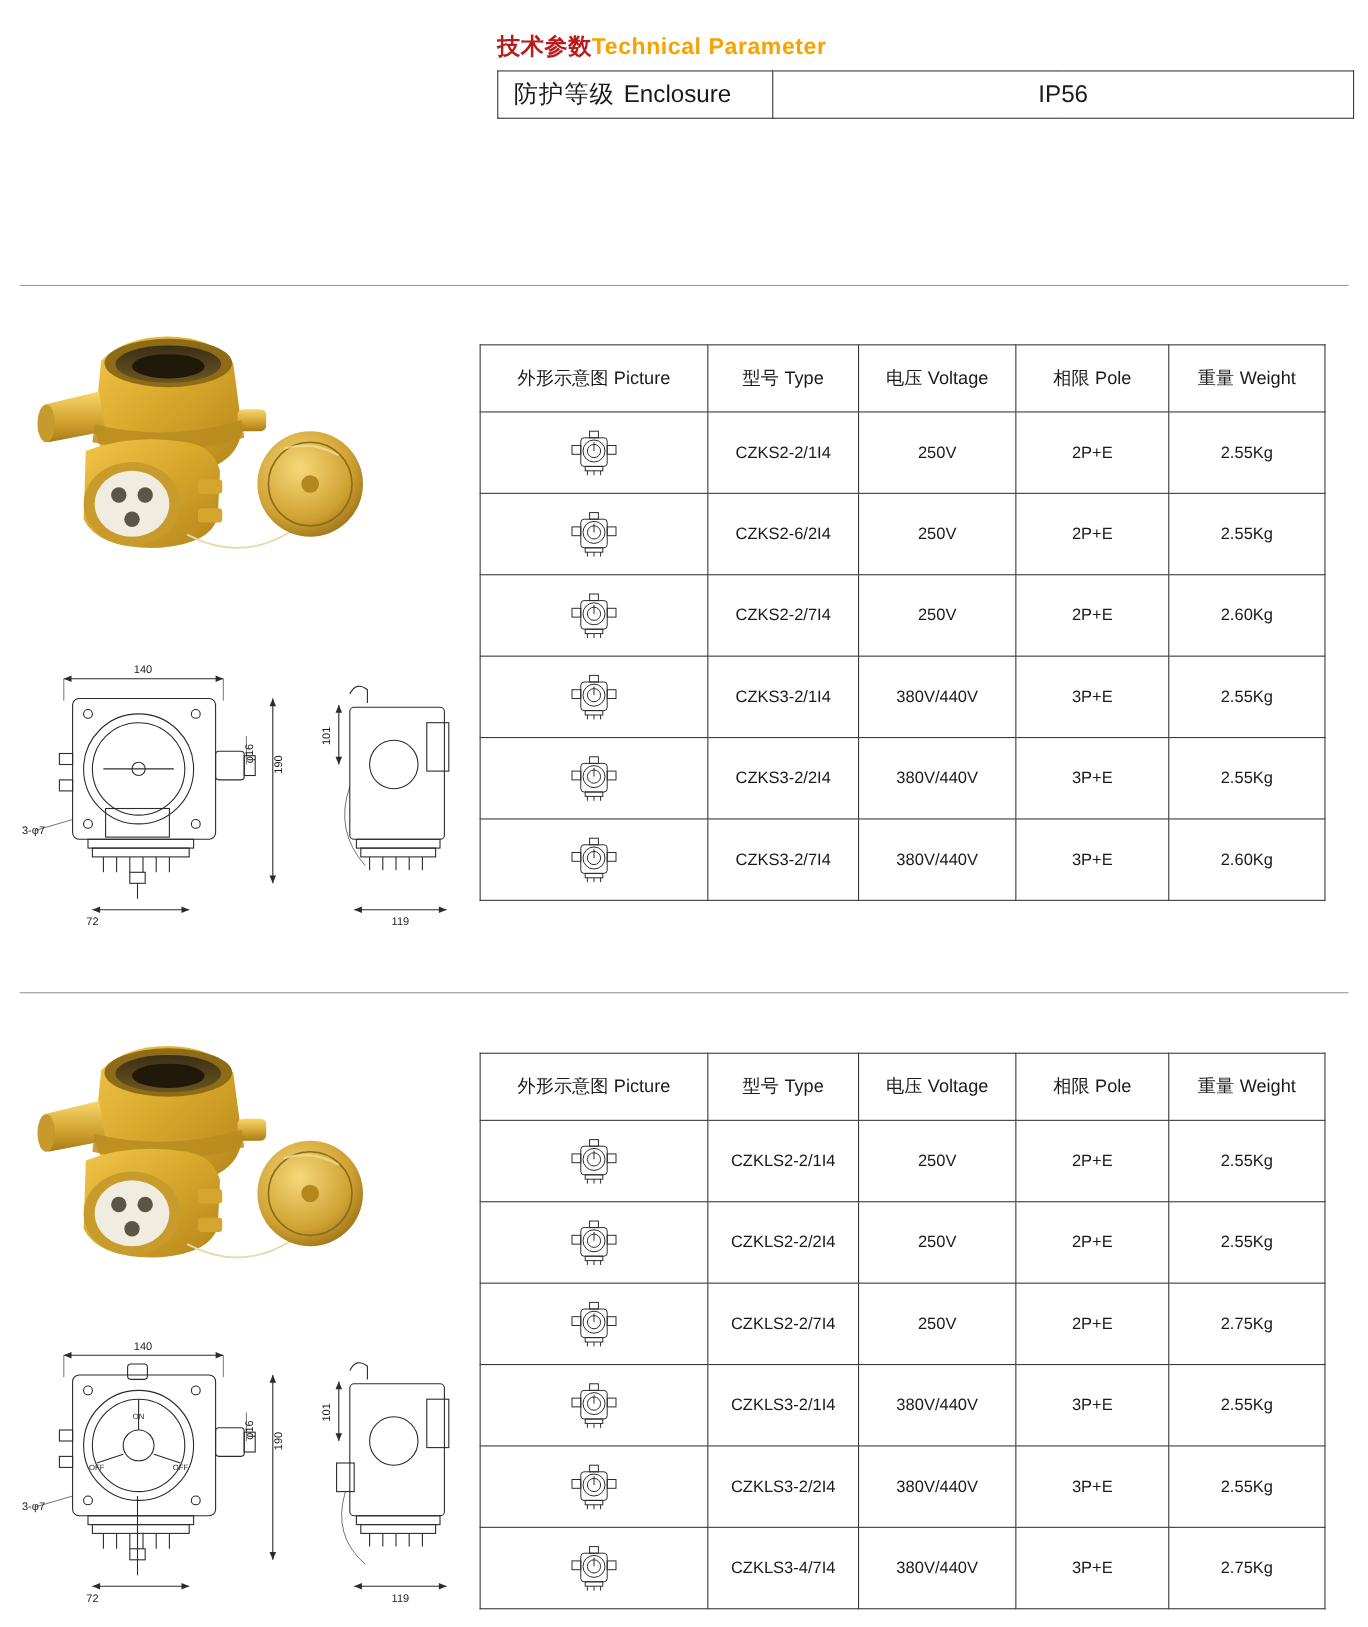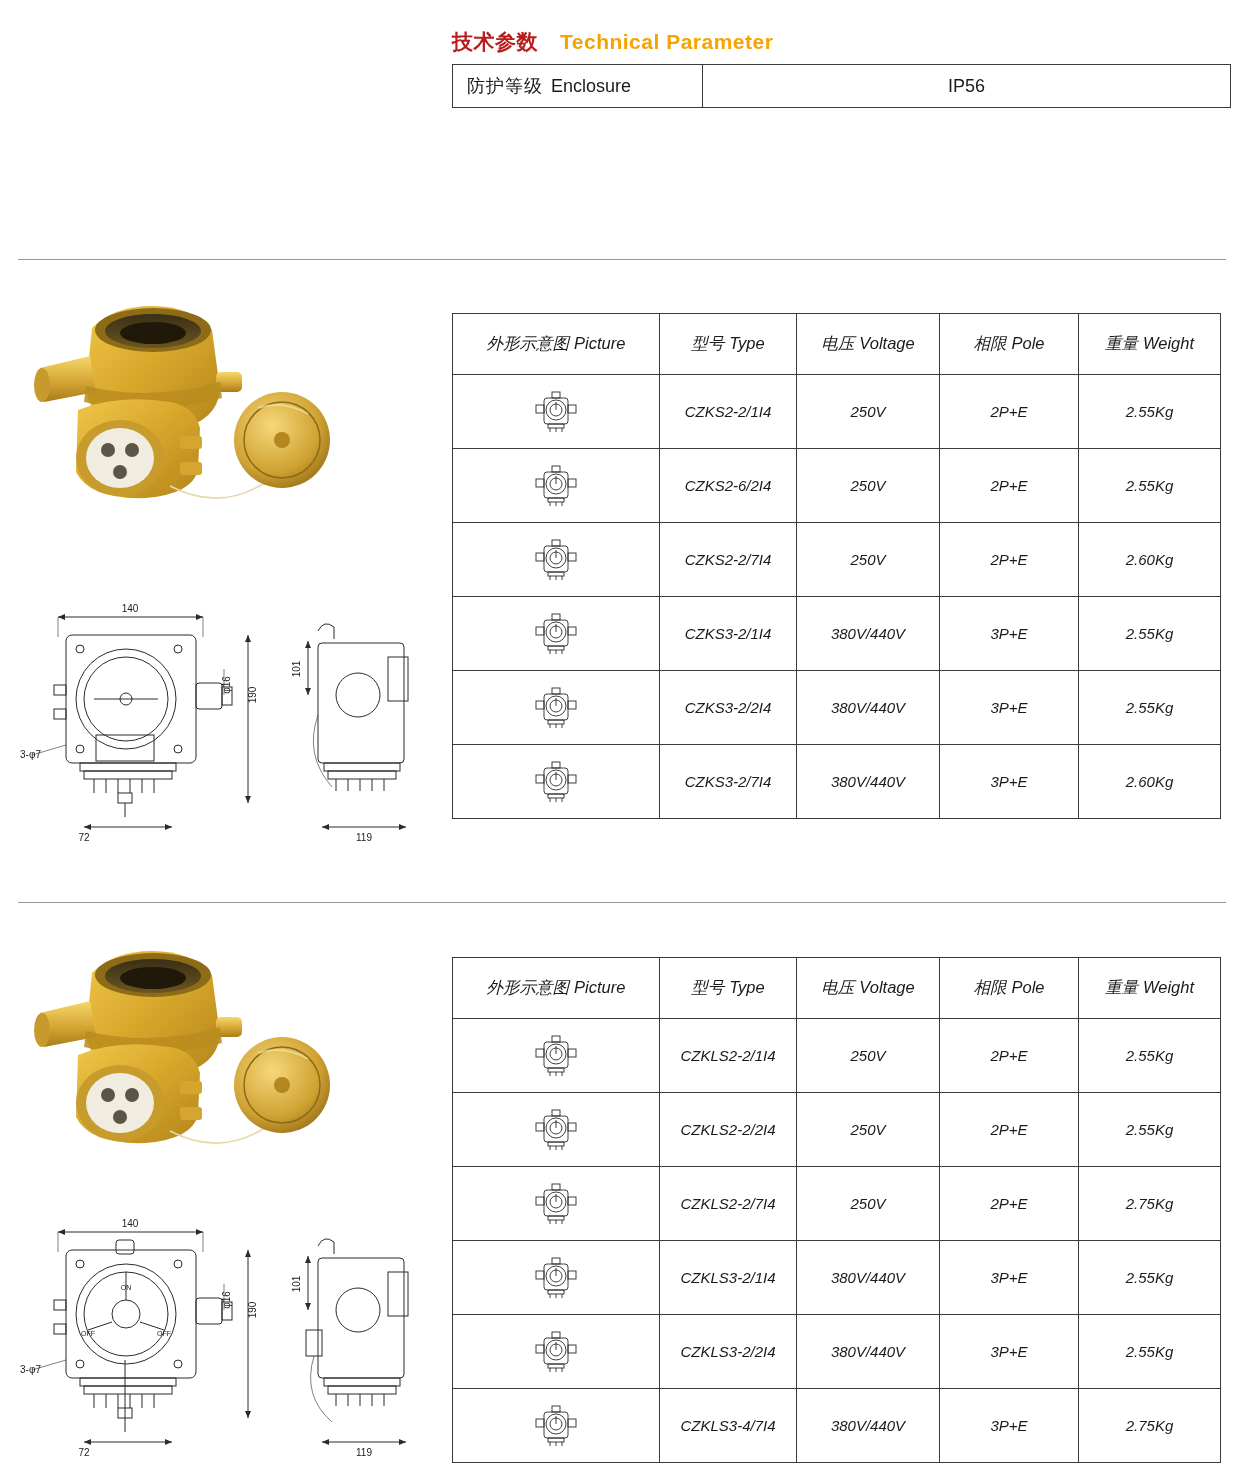--- a/index.html
+++ b/index.html
@@ -21,21 +21,21 @@
     position: absolute;
     left: 452px;
     top: 28px;
     font-size: 21px;
     font-weight: bold;
     color: #f5a300;
     letter-spacing: 0.5px;
     white-space: nowrap;
   }
   .tech-heading .cn { color: #b91c1c; }
-  .tech-heading .en { color: #f5a300; margin-left: 22px; }
+  .tech-heading .en { color: #f5a300; margin-left: 0; }
 
   
   table {
     border-collapse: collapse;
     table-layout: fixed;
   }
   table td, table th {
     border: 1px solid #3a3a3a;
     font-weight: normal;
     font-size: 16px;
@@ -46,21 +46,21 @@
 
   
   .tech-table {
     position: absolute;
     left: 452px;
     top: 64px;
     width: 778px;
   }
   .tech-table td {
     height: 40px;
-    font-size: 18px;
+    font-size: 22px;
   }
   .tech-table td.label {
     text-align: left;
     padding-left: 14px;
     width: 250px;
   }
   .tech-table td.label .cn { letter-spacing: 1px; }
   .tech-table td.label .en { margin-left: 8px; }
 
   
@@ -70,23 +70,22 @@
     width: 1208px;
     height: 1px;
     background: #9a9a9a;
   }
   #rule-1 { top: 259px; }
   #rule-2 { top: 902px; }
 
   
   .prod-table {
     position: absolute;
-    left: 452px;
+    left: 436px;
     width: 768px;
-    font-style: italic;
   }
   #prod-table-1 { top: 313px; }
   #prod-table-2 { top: 957px; }
   .prod-table th {
     height: 58px;
     font-size: 16.5px;
   }
   .prod-table td {
     height: 71px;
     font-size: 15px;

